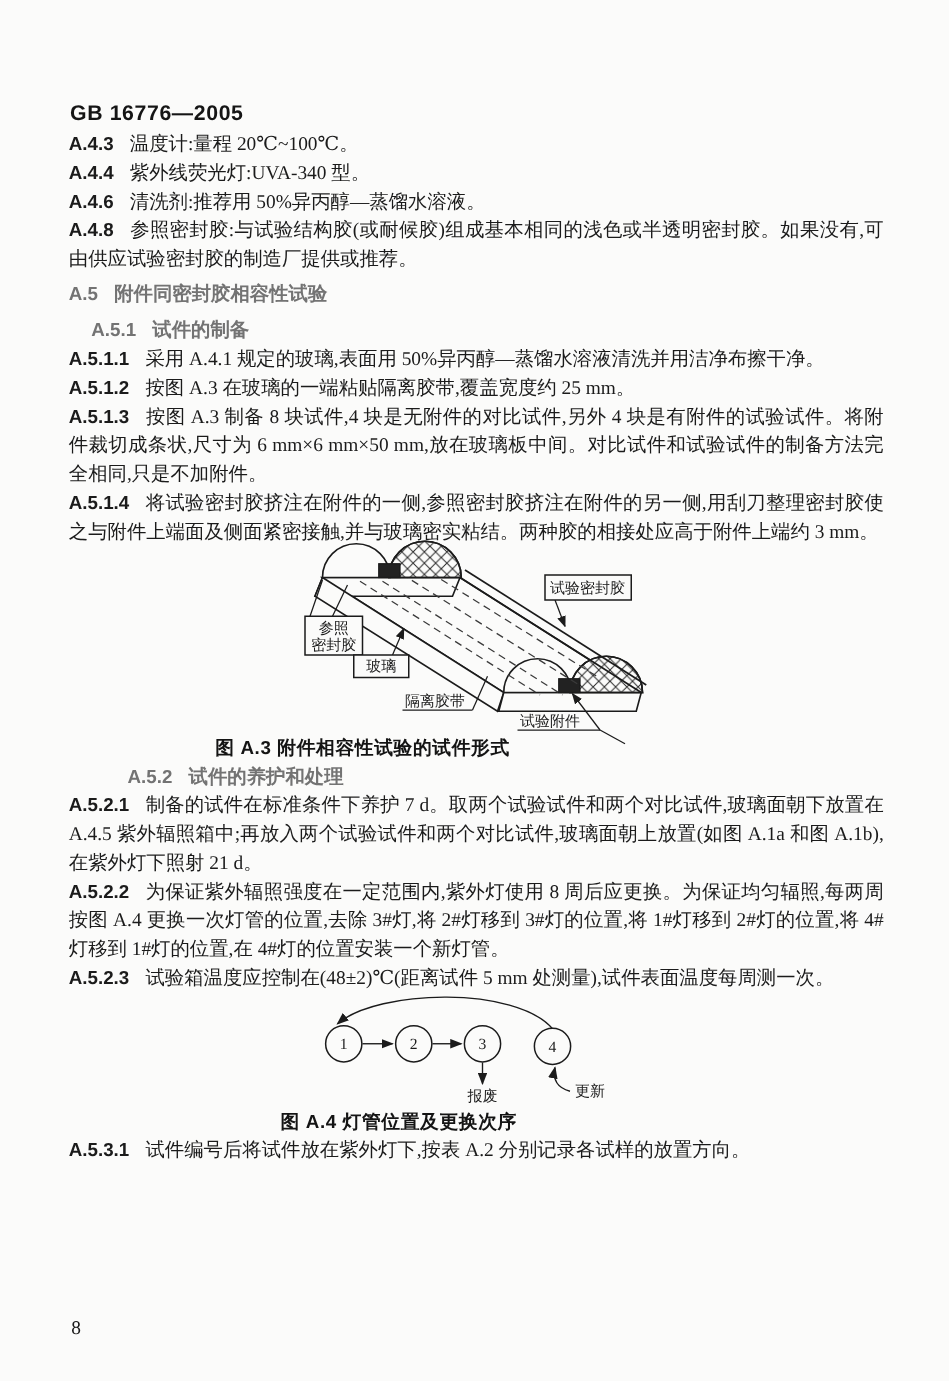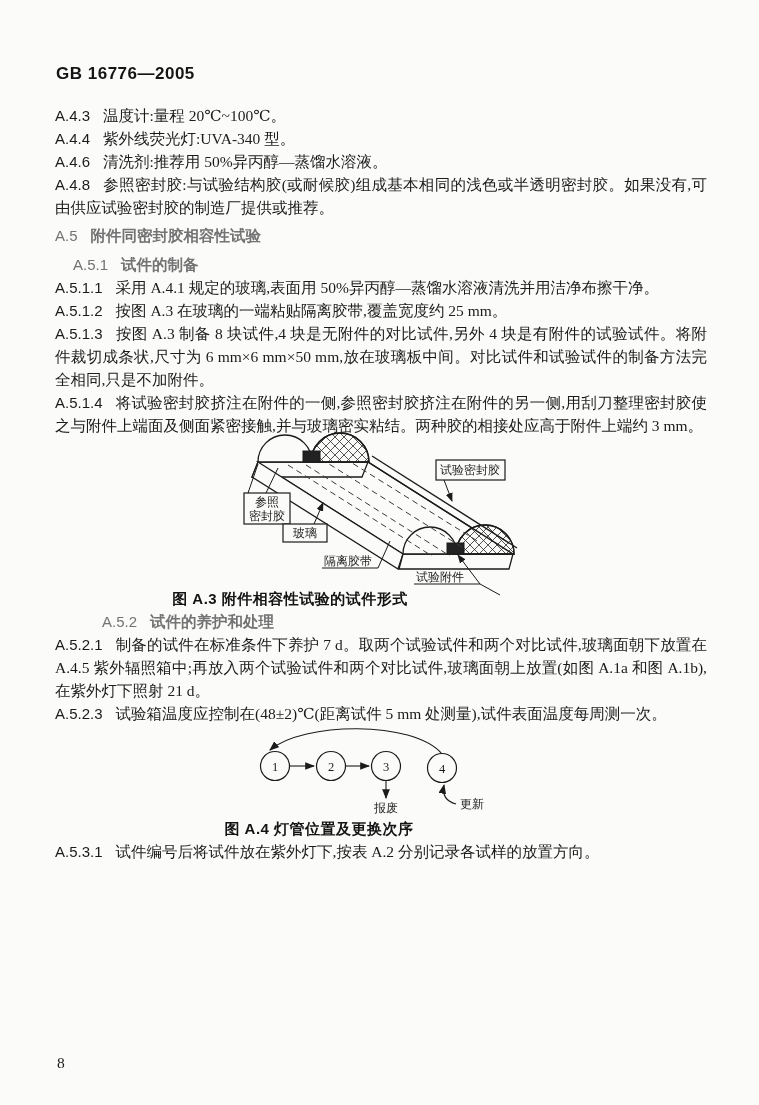--- a/index.html
+++ b/index.html
@@ -5,29 +5,29 @@
   html,body{margin:0;padding:0;}
   body{
     width:759px;height:1105px;
     background:#fbfbfa;
     font-family:"Liberation Serif","DejaVu Serif",serif;
     color:#1b1b1b;
     -webkit-font-smoothing:antialiased;
   }
   .page{position:relative;width:759px;height:1105px;overflow:hidden;background:#fbfbfa;}
   .doc-header{
-    position:absolute;left:56px;top:64px;
+    position:absolute;left:56px;top:81px;
     font-family:"Liberation Sans","DejaVu Sans",sans-serif;
     font-weight:bold;font-size:17px;letter-spacing:.5px;color:#151515;
   }
   .content{position:absolute;left:55px;top:104px;width:652px;}
   p.clause{margin:0;font-size:15.5px;line-height:23px;text-align:justify;}
   .cnum{
     font-family:"Liberation Sans","DejaVu Sans",sans-serif;
-    font-weight:normal;font-size:15px;margin-right:13px;white-space:nowrap;
+    font-weight:bold;font-size:15px;margin-right:13px;white-space:nowrap;
   }
   .hsec{
     margin:0;font-size:15.5px;line-height:23px;font-weight:bold;
     font-family:"Liberation Sans","DejaVu Sans",sans-serif;color:#737373;
   }
   .hsec .cnum{margin-right:13px;}
   .sp-a5{margin-top:5px;margin-bottom:6px;}
   .sp-a51{margin-top:6px;margin-left:18px;}
   .sp-a52{margin-top:0px;margin-left:47px;}
   .sp-a53{margin-top:4px;}
@@ -145,20 +145,21 @@
           <line x1="262" y1="147" x2="240" y2="118" stroke="#1b1b1b" stroke-width="1" marker-end="url(#ah)"></line>
           <line x1="262" y1="147" x2="282" y2="158" stroke="#1b1b1b" stroke-width="1"></line>
         </g>
       </svg>
     </div>
     <div class="caption caption-a3">图 A.3  附件相容性试验的试件形式</div>
 
     <p class="hsec sp-a52"><span class="cnum">A.5.2</span><span>试件的养护和处理</span></p>
 
     <p class="clause"><span class="cnum">A.5.2.1</span><span class="ctext">制备的试件在标准条件下养护 7 d。取两个试验试件和两个对比试件,玻璃面朝下放置在 A.4.5 紫外辐照箱中;再放入两个试验试件和两个对比试件,玻璃面朝上放置(如图 A.1a 和图 A.1b),在紫外灯下照射 21 d。</span></p>
+    <p class="clause"><span class="cnum">A.5.2.2</span><span class="ctext">为保证紫外辐照强度在一定范围内,紫外灯使用 8 周后应更换。为保证均匀辐照,每两周按图 A.4 更换一次灯管的位置,去除 3#灯,将 2#灯移到 3#灯的位置,将 1#灯移到 2#灯的位置,将 4#灯移到 1#灯的位置,在 4#灯的位置安装一个新灯管。</span></p>
     <p class="clause"><span class="cnum">A.5.2.3</span><span class="ctext">试验箱温度应控制在(48±2)℃(距离试件 5 mm 处测量),试件表面温度每周测一次。</span></p>
 
     <div class="figure fig-a4">
       <svg width="250" height="90" viewBox="0 0 250 90">
         <defs>
           <marker id="ah2" markerWidth="9" markerHeight="7" refX="8" refY="3.5" orient="auto">
             <path d="M0,0 L9,3.5 L0,7 Z" fill="#1b1b1b"></path>
           </marker>
         </defs>
 

